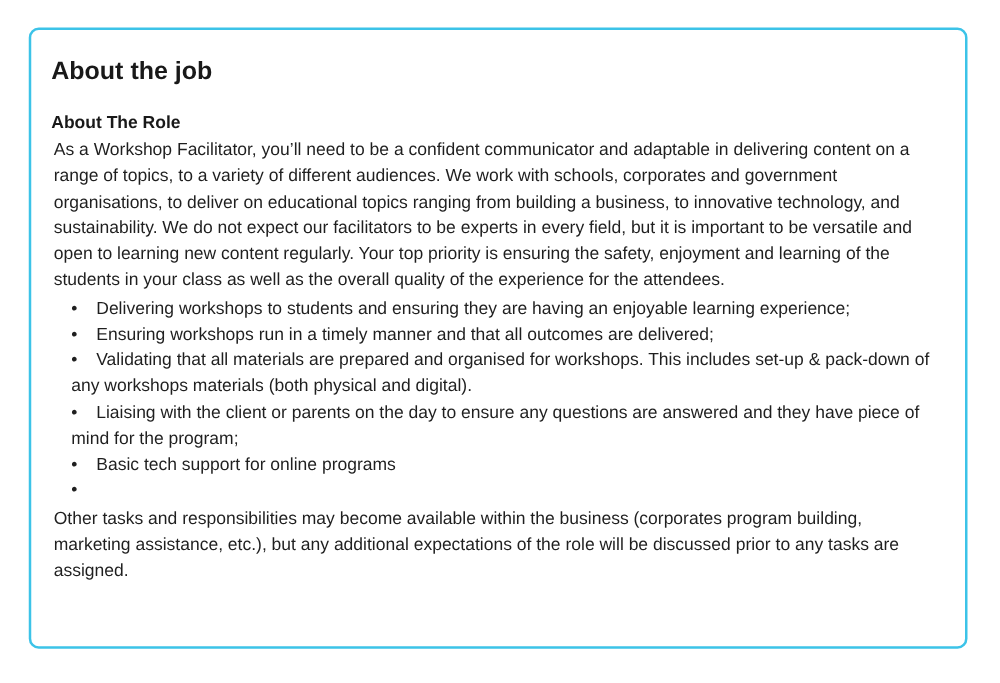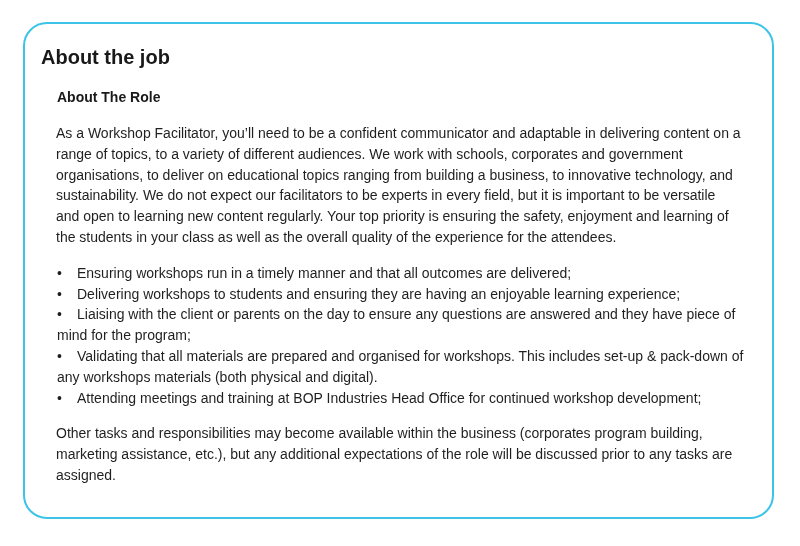--- a/index.html
+++ b/index.html
@@ -15,21 +15,21 @@
       font-family: "Liberation Sans", "DejaVu Sans", sans-serif;
       color: #1a1a1a;
     }
     .card {
       position: absolute;
       left: 23px;
       top: 22px;
       width: 751px;
       height: 497px;
       border: 2px solid #3cc3e8;
-      border-radius: 24px;
+      border-radius: 8px;
       box-sizing: border-box;
       background: #ffffff;
     }
     .content {
       position: absolute;
       left: 16px;
       top: 20px;
       right: 16px;
     }
     .title {
@@ -37,27 +37,27 @@
       font-weight: bold;
       line-height: 26px;
       margin: 0 0 17px 0;
       color: #191919;
       letter-spacing: 0px;
     }
     .subhead {
       font-size: 14px;
       font-weight: bold;
       line-height: 20px;
-      margin: 16px;
+      margin: 0;
       color: #191919;
     }
     .para {
       font-size: 14px;
       line-height: 20.8px;
-      margin: 15px;
+      margin: 2px;
       color: #1f1f1f;
     }
     ul.bullets {
       list-style: none;
       margin: 0;
       padding: 0;
     }
     ul.bullets li {
       font-size: 14px;
       line-height: 20.8px;
@@ -77,21 +77,22 @@
   </style>
 </head>
 <body>
 
 <div class="card">
   <div class="content">
     <h2 class="title">About the job</h2>
     <p class="subhead">About The Role</p>
     <p class="para">As a Workshop Facilitator, you’ll need to be a confident communicator and adaptable in delivering content on a range of topics, to a variety of different audiences. We work with schools, corporates and government organisations, to deliver on educational topics ranging from building a business, to innovative technology, and sustainability. We do not expect our facilitators to be experts in every field, but it is important to be versatile and open to learning new content regularly. Your top priority is ensuring the safety, enjoyment and learning of the students in your class as well as the overall quality of the experience for the attendees.</p>
     <ul class="bullets">
+      <li><span class="bullet"></span><span>Delivering workshops to students and ensuring they are having an enjoyable learning experience;</span></li>
       <li><span class="bullet"></span><span>Ensuring workshops run in a timely manner and that all outcomes are delivered;</span></li>
-      <li><span class="bullet"></span><span>Delivering workshops to students and ensuring they are having an enjoyable learning experience;</span></li>
+      <li><span class="bullet"></span><span>Validating that all materials are prepared and organised for workshops. This includes set-up &amp; pack-down of any workshops materials (both physical and digital).</span></li>
       <li><span class="bullet"></span><span>Liaising with the client or parents on the day to ensure any questions are answered and they have piece of mind for the program;</span></li>
-      <li><span class="bullet"></span><span>Validating that all materials are prepared and organised for workshops. This includes set-up &amp; pack-down of any workshops materials (both physical and digital).</span></li>
-      <li><span class="bullet"></span><span>Attending meetings and training at BOP Industries Head Office for continued workshop development;</span></li>
+      <li><span class="bullet"></span><span>Basic tech support for online programs</span></li>
+      <li><span class="bullet"></span></li>
     </ul>
     <p class="para">Other tasks and responsibilities may become available within the business (corporates program building, marketing assistance, etc.), but any additional expectations of the role will be discussed prior to any tasks are assigned.</p>
   </div>
 </div>
 
 </body></html>

